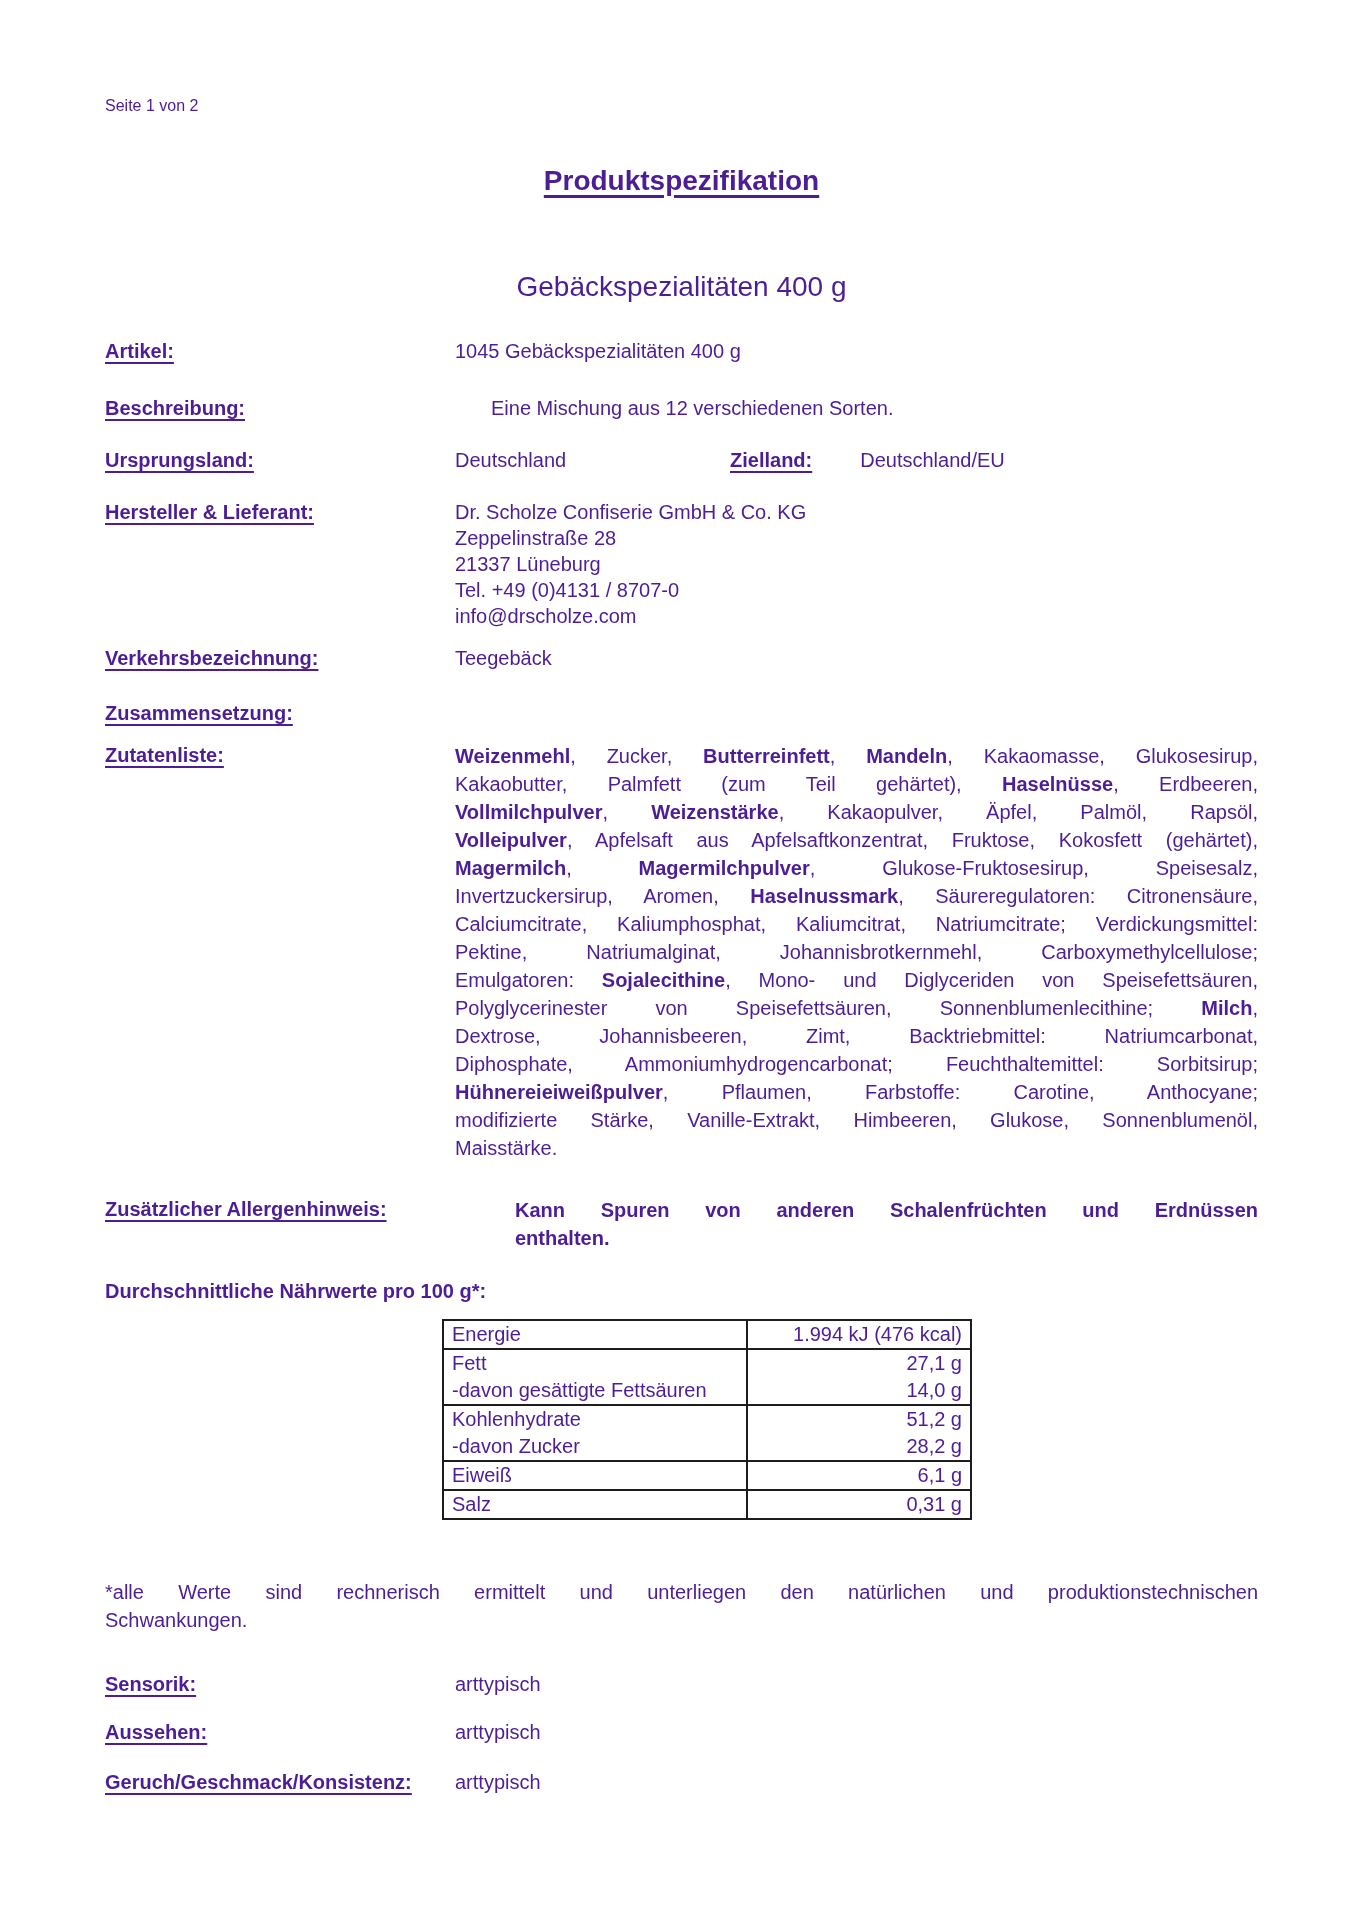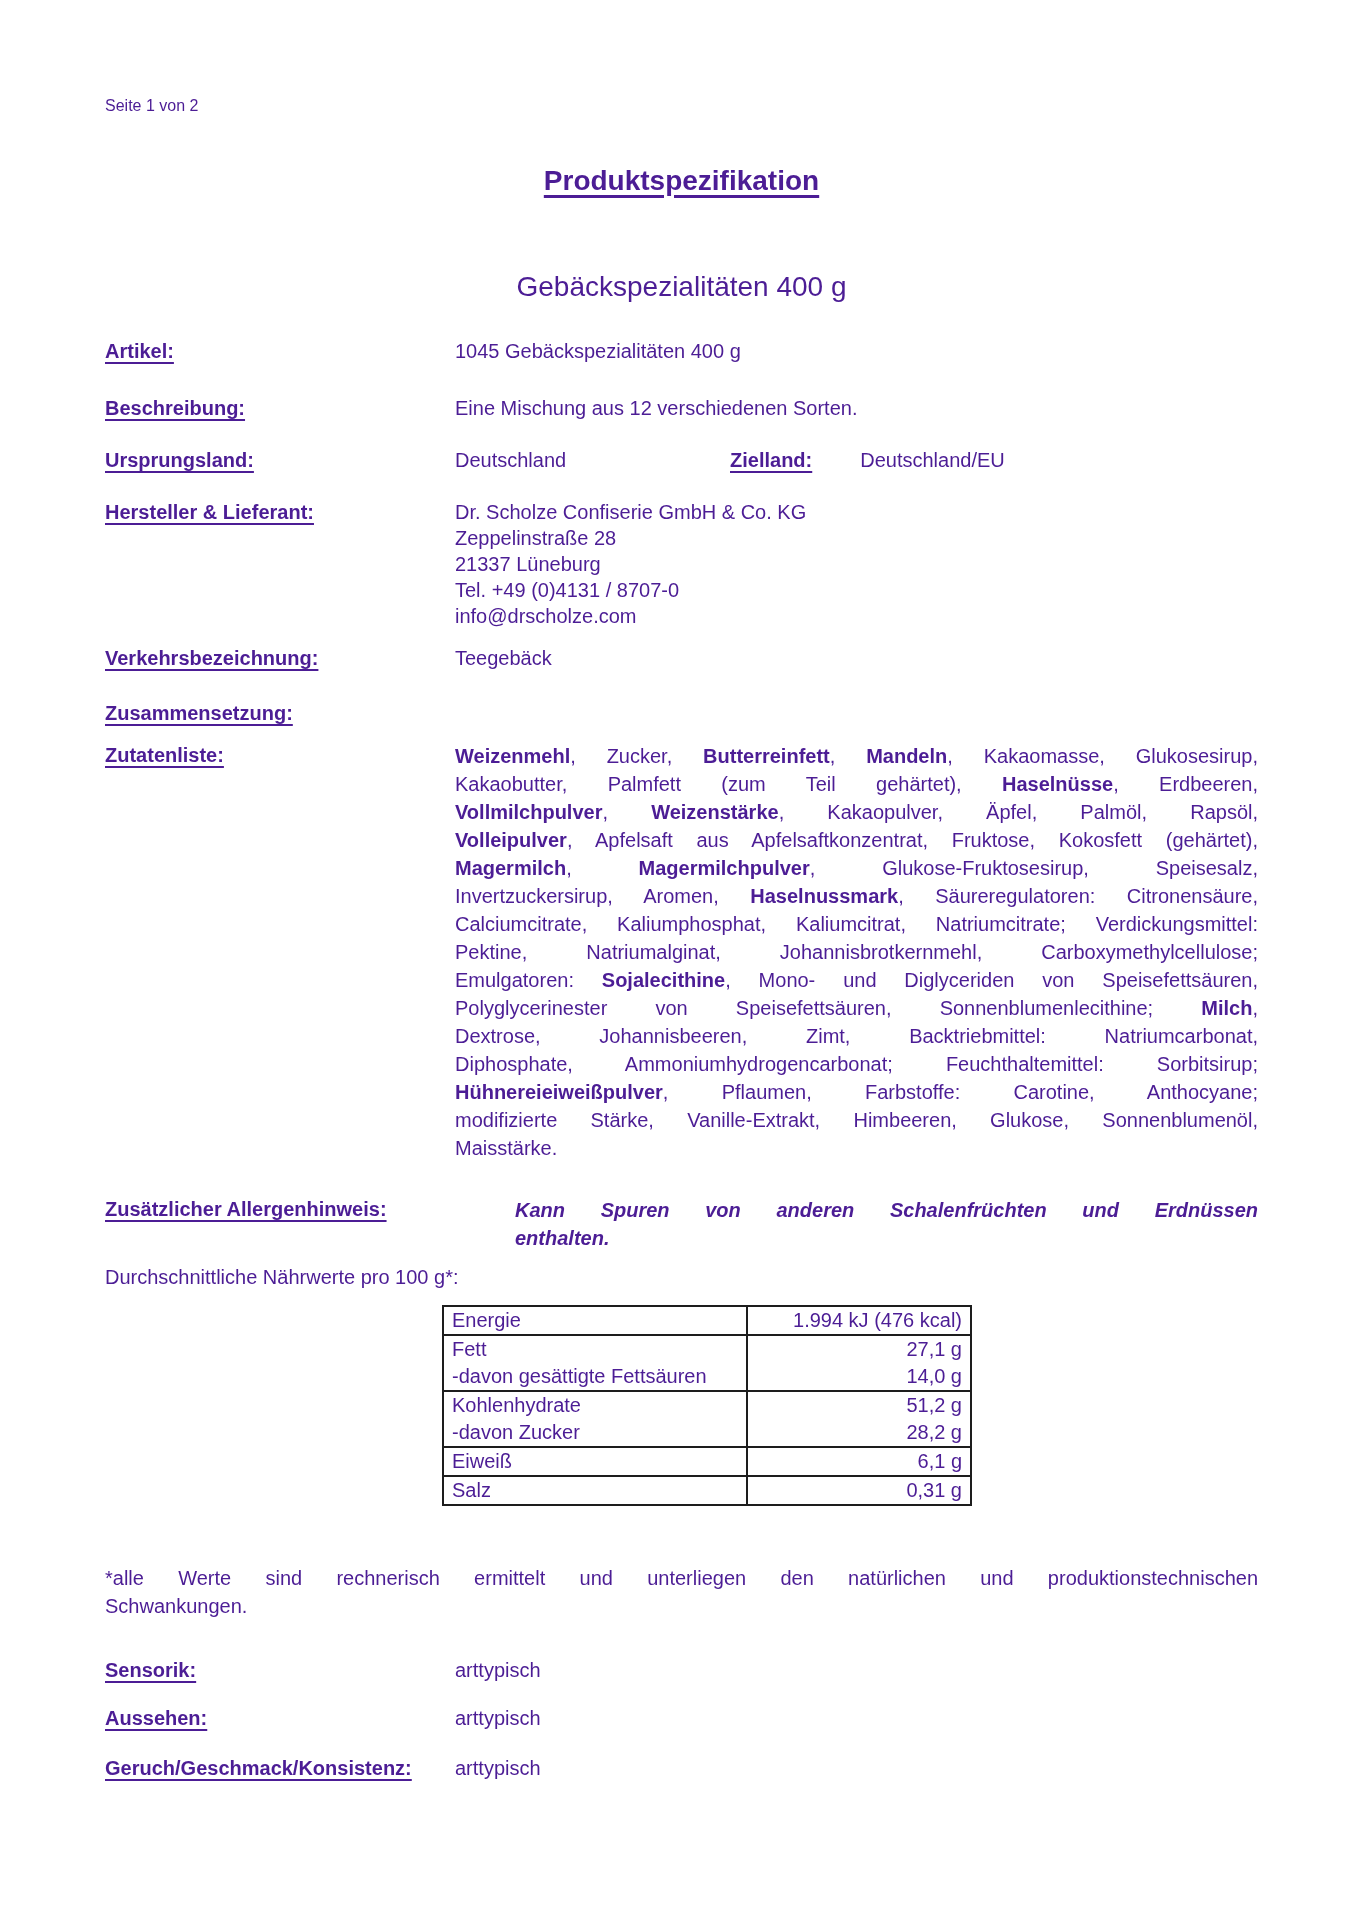--- a/index.html
+++ b/index.html
@@ -44,28 +44,28 @@
     text-decoration: underline;
     text-decoration-thickness: 2px;
     text-underline-offset: 4px;
     white-space: nowrap;
   }
   .label.auto { flex: 0 0 auto; }
   .label.wide { flex: 0 0 410px; }
   .value { white-space: nowrap; }
 
   .mt-artikel   { margin-top: 34px; }
-  .mt-beschr    { margin-top: 31px; }
+  .mt-beschr    { margin-top: 31px; gap: 36px; }
   .mt-urspr     { margin-top: 26px; }
   .mt-herst     { margin-top: 26px; }
   .mt-verkehr   { margin-top: 16px; }
   .mt-zusamm    { margin-top: 29px; }
   .mt-zutaten   { margin-top: 16px; }
   .mt-allergen  { margin-top: 34px; }
-  .mt-naehrhead { margin-top: 12px; }
+  .mt-naehrhead { margin-top: 26px; font-weight: bold; }
   .mt-table     { margin-top: 15px; }
   .mt-footnote  { margin-top: 58px; }
   .mt-sensorik  { margin-top: 37px; }
   .mt-aussehen  { margin-top: 22px; }
   .mt-geruch    { margin-top: 24px; }
 
   .origin-value { flex: 0 0 275px; white-space: nowrap; }
   .zielland-value { margin-left: 48px; white-space: nowrap; }
 
   .address div { line-height: 26px; }
@@ -75,21 +75,20 @@
     text-align-last: justify;
   }
   .ingredients {
     flex: 1 1 auto;
     line-height: 28px;
   }
   .allergen-text {
     flex: 1 1 auto;
     line-height: 28px;
     font-weight: bold;
-    font-style: italic;
   }
   .b { font-weight: bold; }
 
   .naehr-head { line-height: 26px; }
 
   .nutrition {
     margin-left: 337px;
     border-collapse: collapse;
     width: 528px;
     table-layout: fixed;

